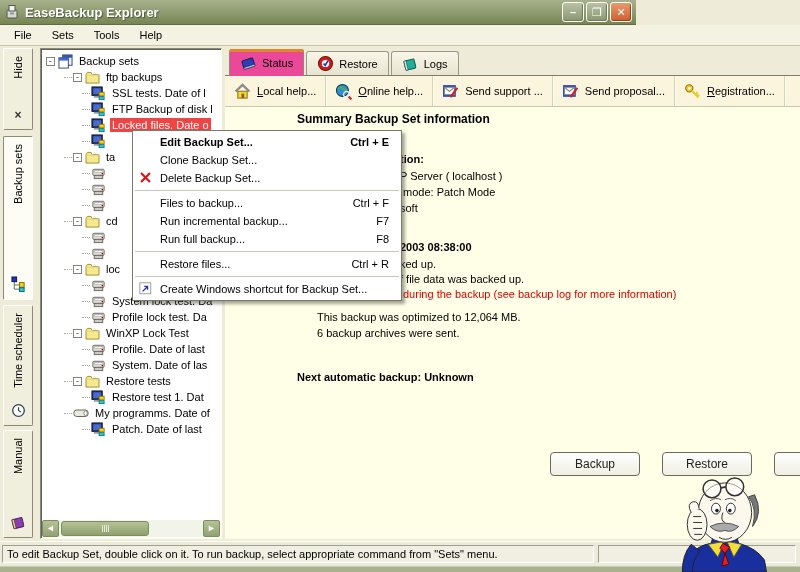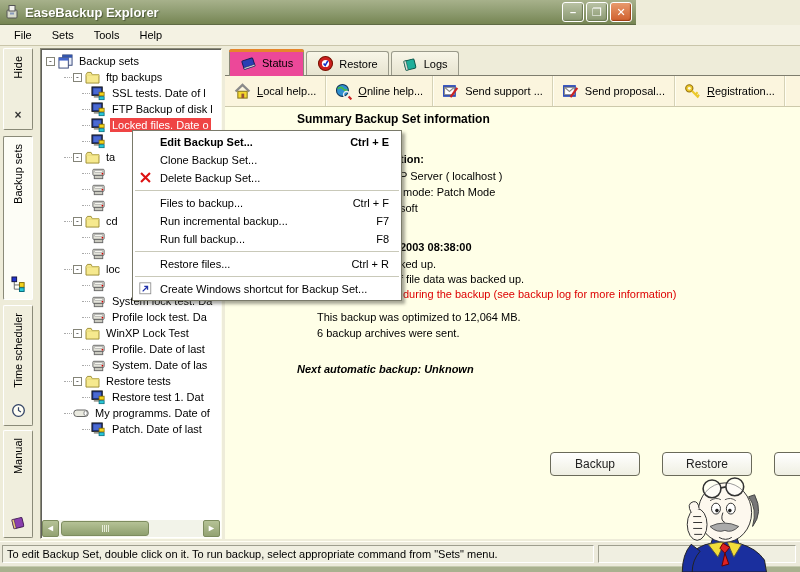--- a/index.html
+++ b/index.html
@@ -70,21 +70,21 @@
   .f0{left:175px;top:46px;font-weight:bold;}
   .f1{left:175px;top:63px;}
   .f2{left:178px;top:79px;}
   .f3{left:175px;top:95px;}
   .f4{left:175px;top:134px;font-weight:bold;}
   .f5{left:175px;top:151px;}
   .f6{left:175px;top:166px;}
   .f7{left:178px;top:181px;}
   #line-opt{position:absolute;left:92px;top:204px;}
   #line-arch{position:absolute;left:92px;top:220px;}
-  #line-next{position:absolute;left:72px;top:256px;font-weight:bold;font-style:italic;}
+  #line-next{position:absolute;left:72px;top:264px;font-weight:bold;}
   #action-buttons{position:absolute;left:285px;top:345px;display:flex;gap:22px;padding-left:40px;}
   .act-btn{width:90px;height:24px;border:1px solid #6a6a5a;border-radius:4px;
     background:linear-gradient(180deg,#ffffff,#efefe2);font-size:12px;color:#222;
     display:flex;align-items:center;justify-content:center;font-family:inherit;}
 
   
   #contextmenu{position:absolute;left:132px;top:130px;width:270px;background:#fff;
     border:1px solid #7a7a6a;box-shadow:3px 3px 3px rgba(60,60,50,.45);z-index:50;padding:2px 0;box-sizing:border-box;}
   .cm-item{height:18px;display:flex;align-items:center;padding:0 12px 0 27px;position:relative;white-space:nowrap;gap:32px;}
   .cm-item.bold{font-weight:bold;}

